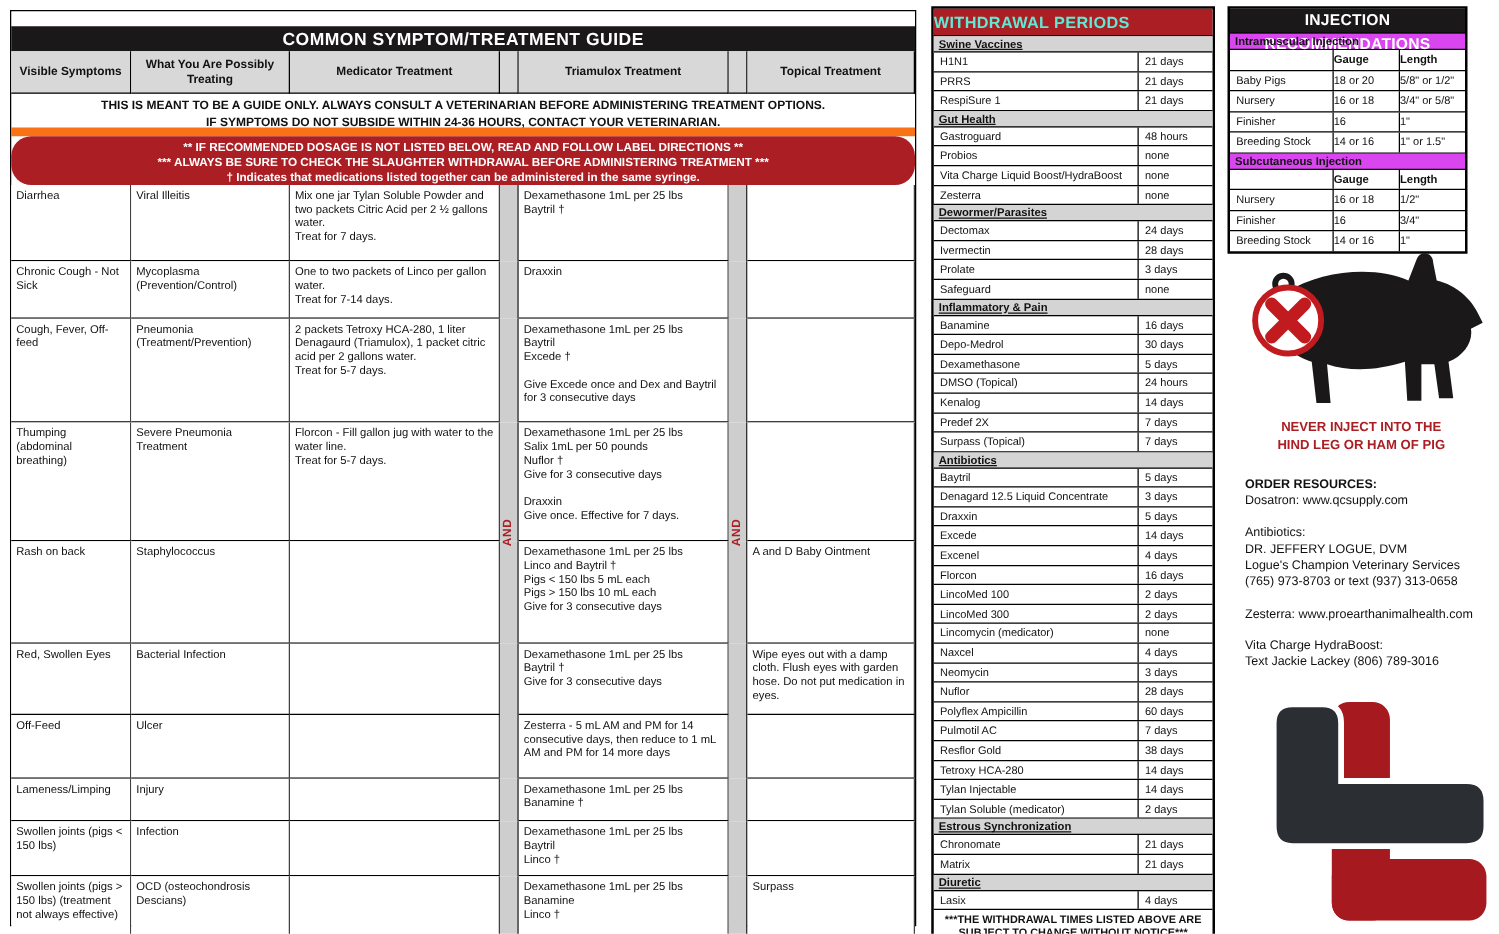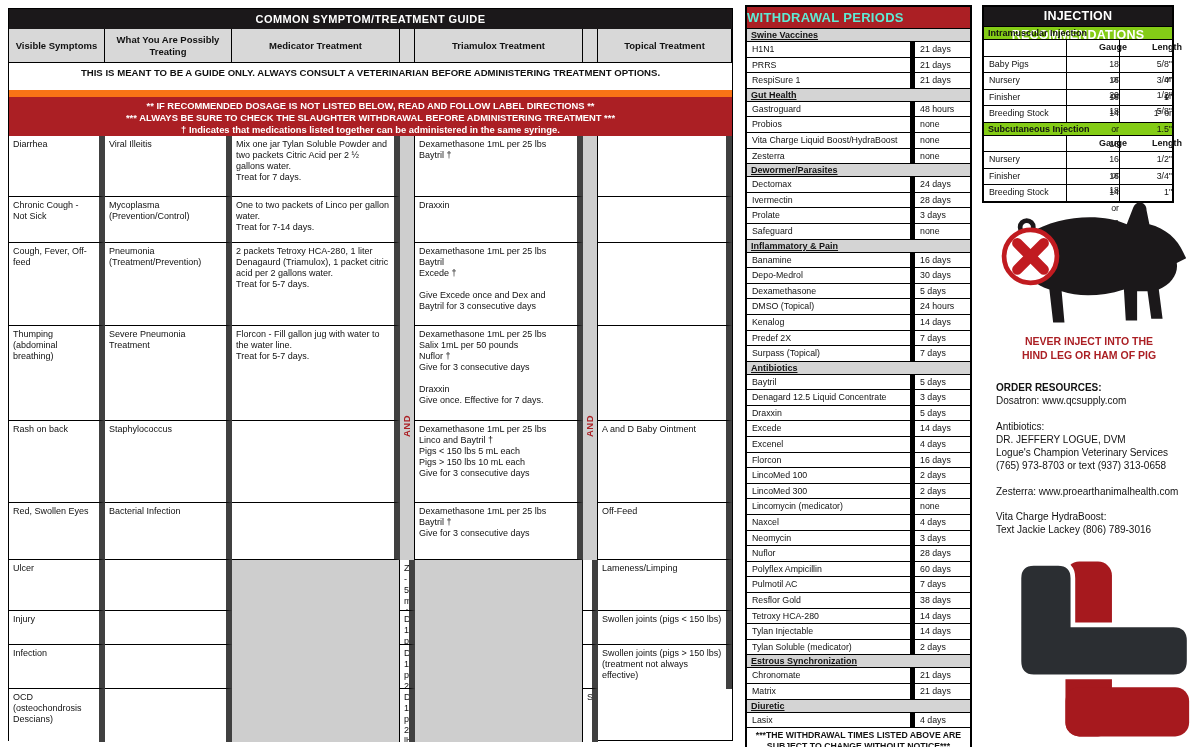--- a/index.html
+++ b/index.html
@@ -5,60 +5,60 @@
   html,body{margin:0;padding:0;}
   body{
     width:1199px;height:747px;background:#ffffff;position:relative;
     font-family:"Liberation Sans", sans-serif;color:#111;
     -webkit-font-smoothing:antialiased;
   }
   .abs{position:absolute;}
 
   
   #main-panel{left:8px;top:8px;width:725px;height:733px;border:1px solid #000;box-sizing:border-box;background:#fff;}
-  .title-bar{background:#1b181a;color:#fff;font-weight:bold;font-size:11px;letter-spacing:.4px;
-    text-align:center;height:20px;line-height:20px;}
+  .title-bar{background:#1b181a;color:#fff;font-weight:bold;font-size:14px;letter-spacing:.4px;
+    text-align:center;height:20px;line-height:20px;margin-top:12px;}
   .hdr-grid,#main-rows{display:grid;grid-template-columns:96px 127px 168px 15px 168px 15px 134px;}
   .hdr-cell{background:#d8d8d8;border-right:1px solid #000;border-bottom:1px solid #000;
     font-weight:bold;font-size:9.5px;line-height:1.25;display:flex;align-items:center;justify-content:center;
     text-align:center;height:34px;box-sizing:border-box;padding:0 4px;}
   .hdr-strip{background:#d8d8d8;border-right:1px solid #000;border-bottom:1px solid #000;box-sizing:border-box;}
   .disclaimer{height:34px;box-sizing:border-box;border-bottom:7px solid #f97316;
     font-weight:bold;font-size:9.6px;text-align:center;padding-top:3px;line-height:1.45;}
   .warning{height:39px;box-sizing:border-box;background:#ab1f24;color:#fff;font-weight:bold;
-    font-size:9.4px;text-align:center;padding-top:3px;line-height:1.3;}
-  .cell{border-right:6px solid #404040;border-bottom:1px solid #000;box-sizing:border-box;
+    font-size:9.4px;text-align:center;padding-top:3px;line-height:1.3;border-radius:16px;}
+  .cell{border-right:1px solid #404040;border-bottom:1px solid #000;box-sizing:border-box;
     font-size:9px;line-height:1.22;padding:3px 4px;white-space:pre-line;overflow:hidden;background:#fff;}
   .strip{background:#cecece;border-right:1px solid #000;box-sizing:border-box;}
   .row-last{border-bottom:none;}
   .and-label{width:15px;height:34px;color:#ab1f24;font-weight:bold;font-size:9.5px;letter-spacing:.5px;
     writing-mode:vertical-rl;transform:rotate(180deg);text-align:center;line-height:15px;}
 
   
   #withdrawal-panel{left:745px;top:5px;width:227px;border:2px solid #000;box-sizing:border-box;background:#fff;}
   .w-title{background:#ab1f24;color:#5eead4;font-weight:bold;font-size:13px;letter-spacing:.3px;
     height:21px;line-height:21px;border-bottom:1px solid #000;}
   .w-section{background:#d4d4d4;font-weight:bold;font-size:9px;padding-left:4px;
     height:12px;line-height:12px;border-bottom:1px solid #000;text-decoration:underline;}
   .w-row{display:flex;border-bottom:1px solid #000;height:14.6px;}
   .w-label{flex:1;padding-left:5px;font-size:8.8px;line-height:14.6px;white-space:nowrap;overflow:hidden;}
-  .w-value{width:60px;border-left:5px solid #000000;padding-left:5px;font-size:8.8px;line-height:14.6px;box-sizing:border-box;}
+  .w-value{width:60px;border-left:1px solid #000000;padding-left:5px;font-size:8.8px;line-height:14.6px;box-sizing:border-box;}
   .w-footer{font-weight:bold;font-size:8.7px;text-align:center;padding:2px 4px 3px;line-height:1.3;white-space:pre-line;}
 
   
   #injection-panel{left:982px;top:5px;width:192px;border:2px solid #000;box-sizing:border-box;background:#fff;}
   .i-title{background:#1b181a;color:#fff;font-weight:bold;font-size:12.5px;letter-spacing:.2px;
     text-align:center;height:19px;line-height:19px;border-bottom:1px solid #000;}
-  .i-section{background:#84cc16;font-weight:bold;font-size:9px;padding-left:4px;
+  .i-section{background:#d946ef;font-weight:bold;font-size:9px;padding-left:4px;
     height:12px;line-height:12px;border-bottom:1px solid #000;}
   .i-row{display:flex;border-bottom:1px solid #000;height:15.5px;}
   .i-row:last-child{border-bottom:none;}
   .i-label{flex:1;padding-left:5px;font-size:8.8px;line-height:15.5px;}
-  .i-gauge,.i-length{width:53px;border-left:1px solid #000;text-align:right;font-size:8.8px;
-    line-height:15.5px;box-sizing:border-box;padding-left:32px;}
+  .i-gauge,.i-length{width:53px;border-left:1px solid #000;text-align:left;font-size:8.8px;
+    line-height:15.5px;box-sizing:border-box;}
   .i-head .i-gauge,.i-head .i-length{font-weight:bold;font-size:9px;}
 
   
   #pig-block{left:982px;top:197px;width:214px;text-align:center;}
   .pig-warning{color:#ab1f24;font-weight:bold;font-size:10.5px;line-height:1.3;margin-top:2px;}
   #order-resources{left:996px;top:381px;width:202px;font-size:10px;line-height:1.33;}
   #order-resources .b{font-weight:bold;}
   #order-resources .blank{height:12px;}
   #logo-block{left:1000px;top:556px;width:196px;text-align:center;}
 </style>
@@ -71,20 +71,21 @@
       <div class="hdr-cell">Visible Symptoms</div>
       <div class="hdr-cell">What You Are Possibly Treating</div>
       <div class="hdr-cell">Medicator Treatment</div>
       <div class="hdr-strip"></div>
       <div class="hdr-cell">Triamulox Treatment</div>
       <div class="hdr-strip"></div>
       <div class="hdr-cell">Topical Treatment</div>
     </div>
   <div class="disclaimer">
     <div>THIS IS MEANT TO BE A GUIDE ONLY. ALWAYS CONSULT A VETERINARIAN BEFORE ADMINISTERING TREATMENT OPTIONS.</div>
+    <div>IF SYMPTOMS DO NOT SUBSIDE WITHIN 24-36 HOURS, CONTACT YOUR VETERINARIAN.</div>
   </div>
   <div class="warning">
     <div>** IF RECOMMENDED DOSAGE IS NOT LISTED BELOW, READ AND FOLLOW LABEL DIRECTIONS **</div>
     <div>*** ALWAYS BE SURE TO CHECK THE SLAUGHTER WITHDRAWAL BEFORE ADMINISTERING TREATMENT ***</div>
     <div>† Indicates that medications listed together can be administered in the same syringe.</div>
   </div>
   <div id="main-rows" style="grid-template-rows: 61px 46px 83px 95px 82px 57px 51px 34px 44px 53px;">
       <div class="cell">Diarrhea</div>
       <div class="cell">Viral Illeitis</div>
       <div class="cell">Mix one jar Tylan Soluble Powder and two packets Citric Acid per 2 ½ gallons water.
@@ -140,20 +141,21 @@
       <div class="strip"></div>
       <div class="cell">A and D Baby Ointment</div>
       <div class="cell">Red, Swollen Eyes</div>
       <div class="cell">Bacterial Infection</div>
       <div class="cell"></div>
       <div class="strip"></div>
       <div class="cell">Dexamethasone 1mL per 25 lbs
 Baytril †
 Give for 3 consecutive days</div>
       <div class="strip"></div>
+      <div class="cell">Wipe eyes out with a damp cloth. Flush eyes with garden hose. Do not put medication in eyes.</div>
       <div class="cell">Off-Feed</div>
       <div class="cell">Ulcer</div>
       <div class="cell"></div>
       <div class="strip"></div>
       <div class="cell">Zesterra - 5 mL AM and PM for 14 consecutive days, then reduce to 1 mL AM and PM for 14 more days</div>
       <div class="strip"></div>
       <div class="cell"></div>
       <div class="cell">Lameness/Limping</div>
       <div class="cell">Injury</div>
       <div class="cell"></div>

